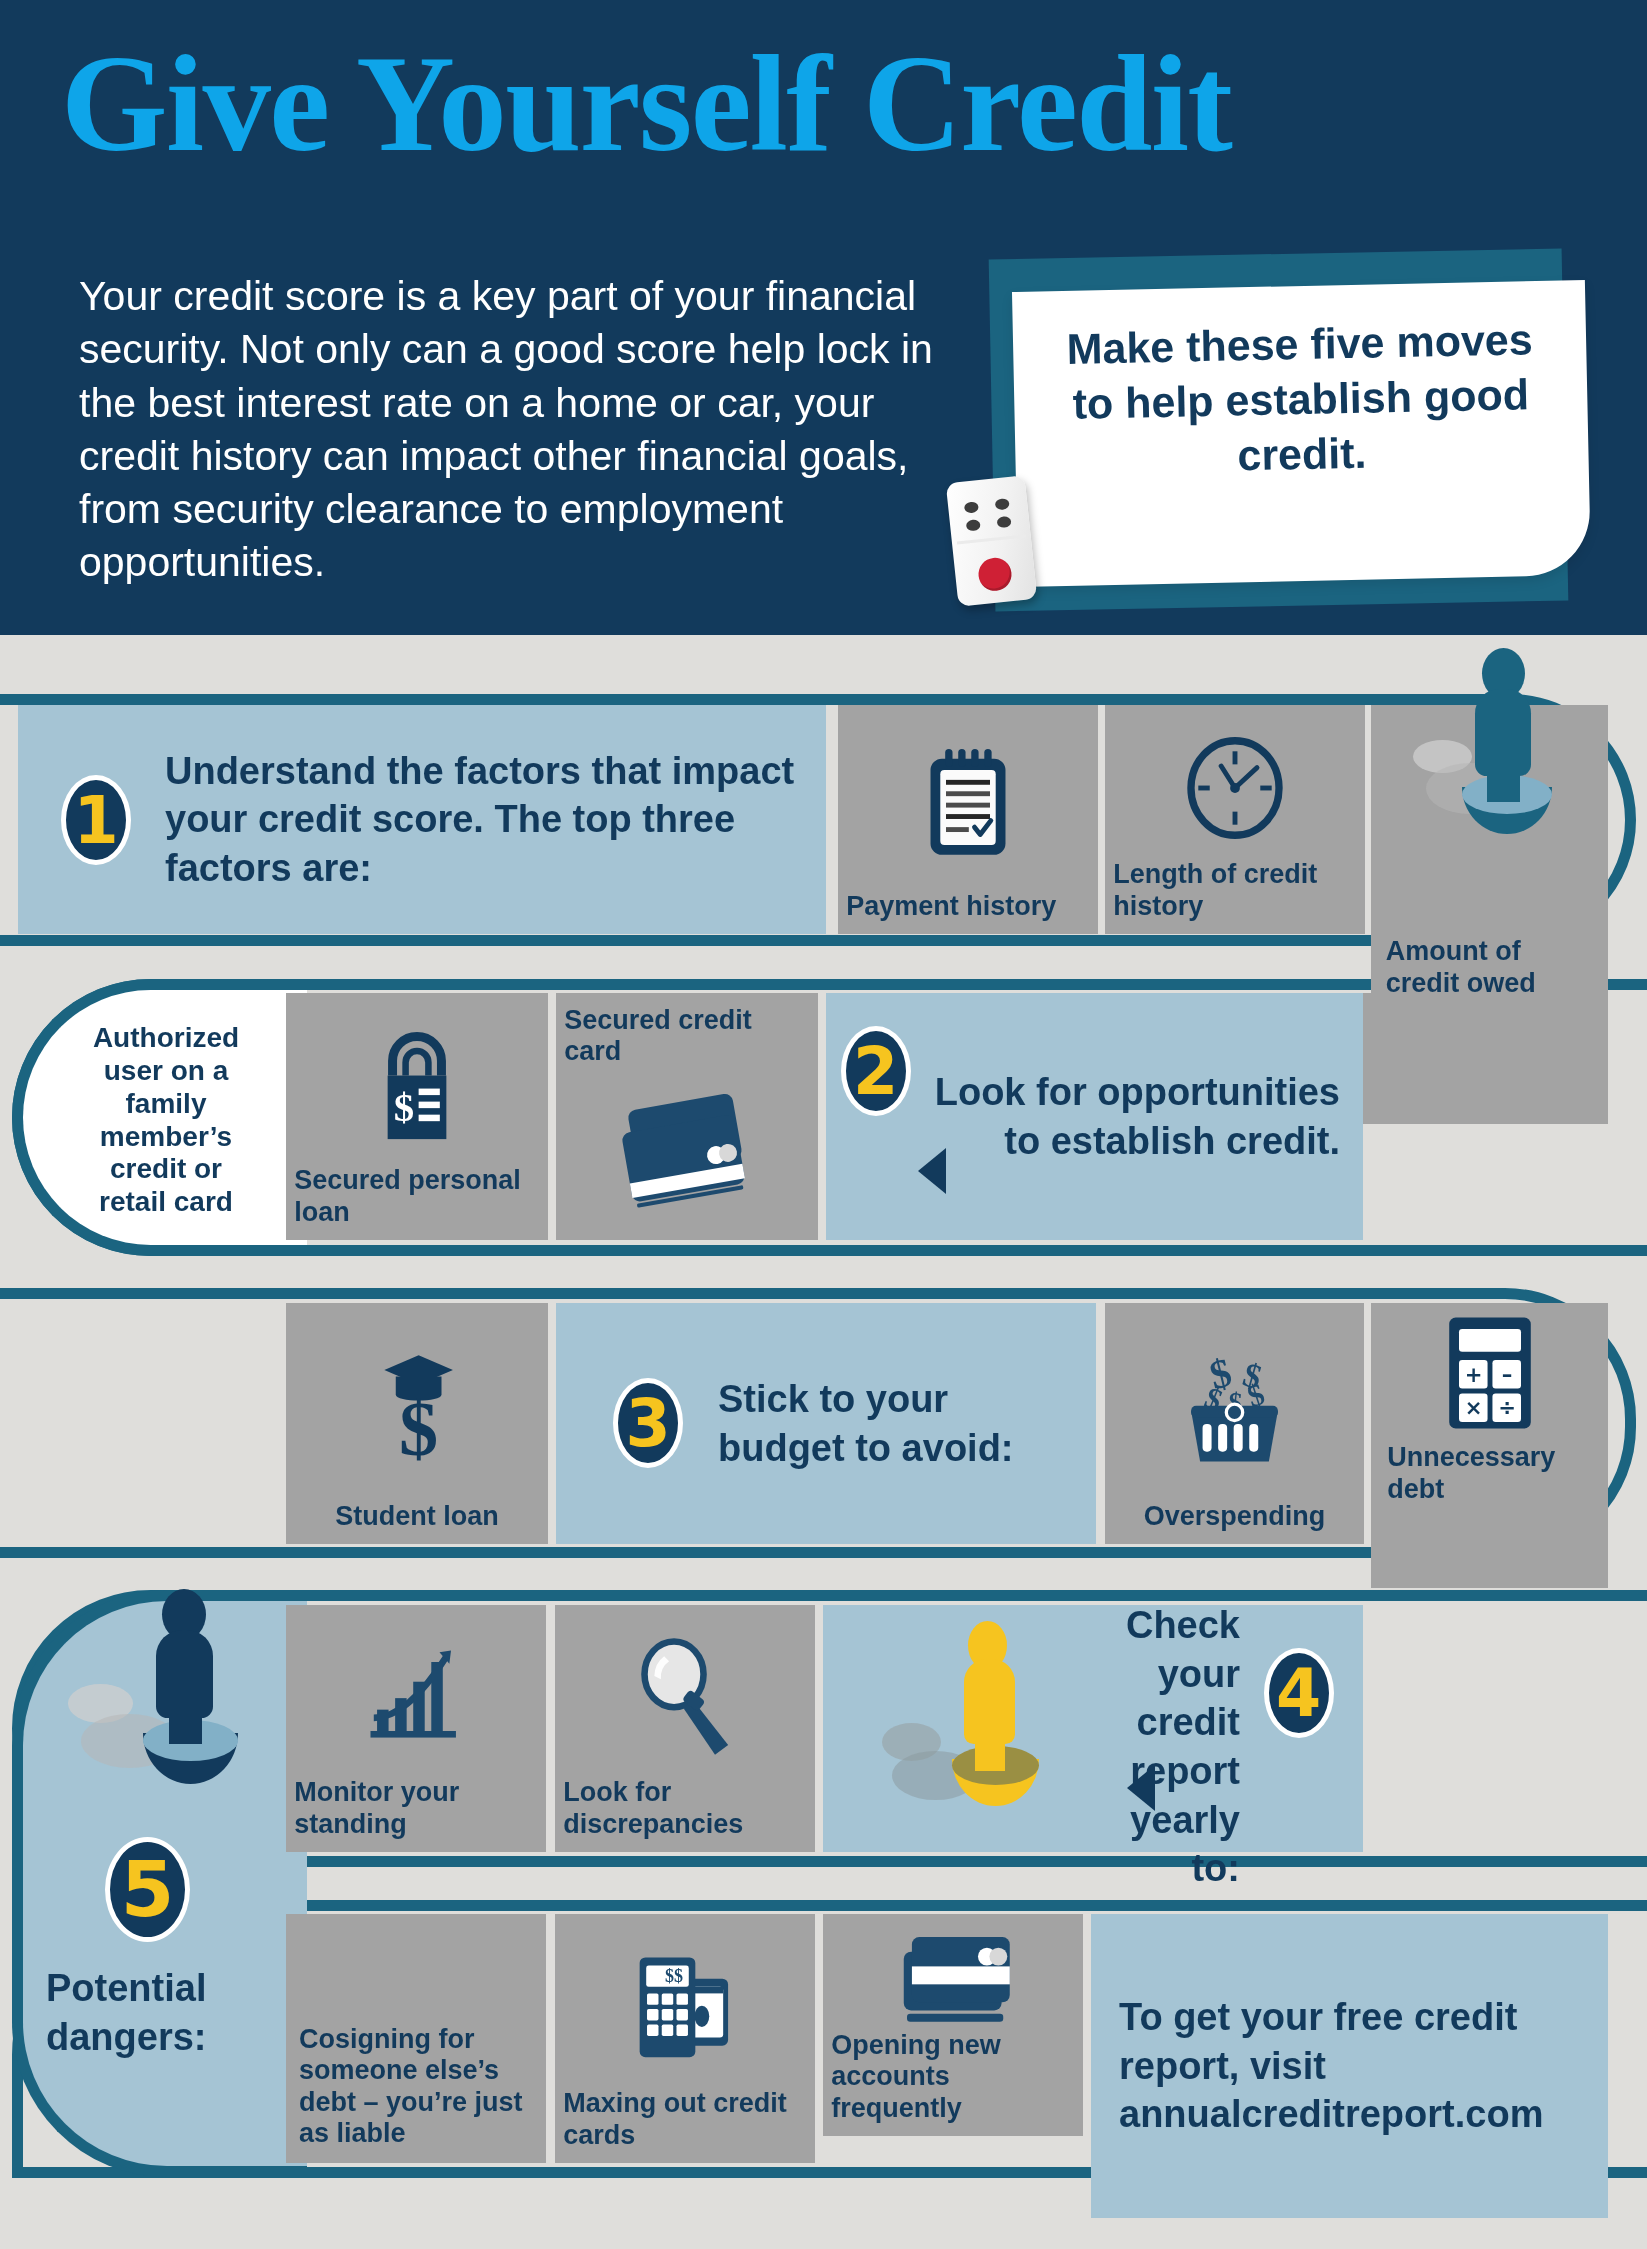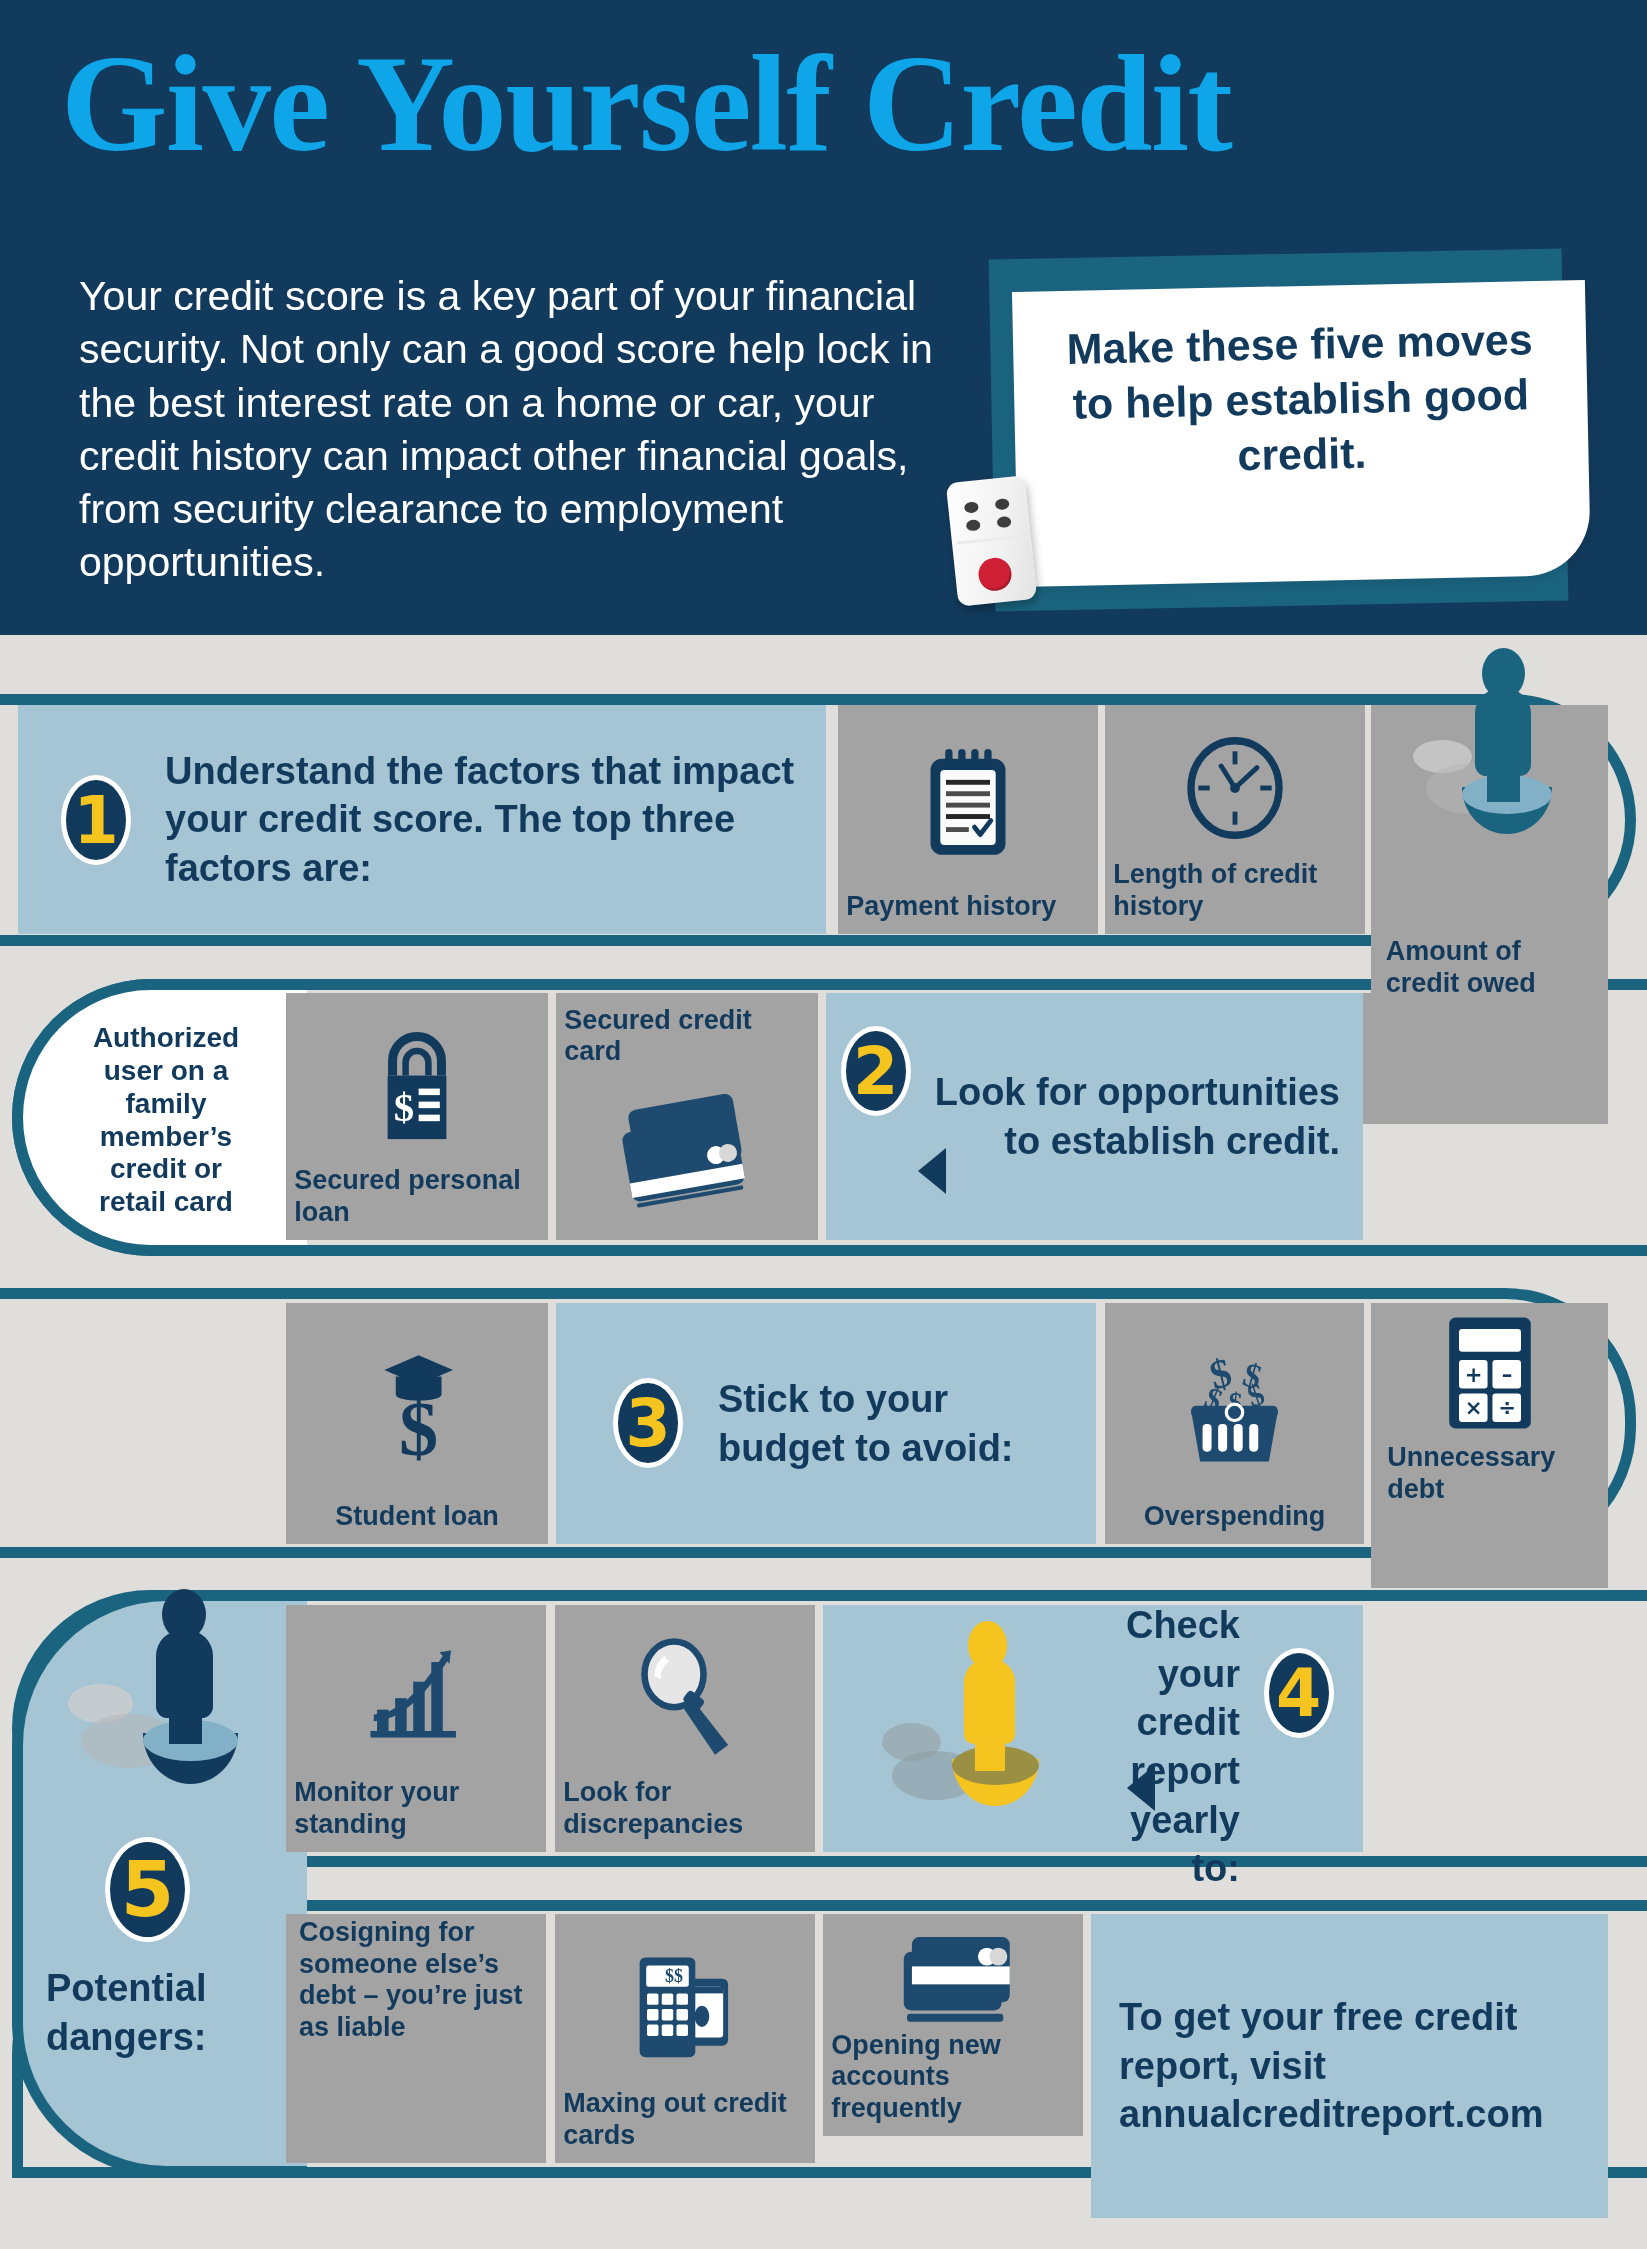--- a/index.html
+++ b/index.html
@@ -409,21 +409,21 @@
     <div class="stem" style="left:54px; top:103px; width:29.5px; height:56px; background:#f6c41f;"></div>
     <div class="disc-side" style="left:31px; top:129px; width:87px; height:47px; background:#f6c41f;"></div>
     <div class="disc-top" style="left:31px; top:116px; width:87px; height:39px; background:#9a8f43;"></div>
     <div class="stem" style="left:54px; top:103px; width:29.5px; height:38px; background:#f6c41f;"></div>
   </div>
   <div class="badge" style="right:29.5px; top:43px;">4</div>
   <div class="arrow-left" style="left:304px; top:160px;"></div>
   <div class="step-text" style="text-align:right; padding-right:123px; padding-left:295px;margin-top:37px;">Check your credit report yearly to:</div>
 </div>
 
-<div class="cell white" style="left:286px; top:1914px; width:260px; height:249px; padding:3px 13px;">
+<div class="cell white" style="left:286px; top:1914px; width:260px; height:249px; padding:13px 13px;justify-content:flex-end;">
   <div class="cell-label">Cosigning for someone else’s debt – you’re just as liable</div>
 </div>
 
 <div class="cell white icon-cell bottomlabel" style="left:555px; top:1914px; width:260px; height:249px;">
   <div class="icon-box">
     <svg width="131" height="131" viewBox="0 0 160 160">
       <rect x="76" y="46" width="56" height="82" rx="7" fill="#1d4a6e"></rect>
       <rect x="82" y="56" width="44" height="62" rx="4" fill="#ffffff"></rect>
       <rect x="82" y="56" width="44" height="8" fill="#1d4a6e"></rect>
       <ellipse cx="100" cy="92" rx="9" ry="13" fill="#1d4a6e"></ellipse>

